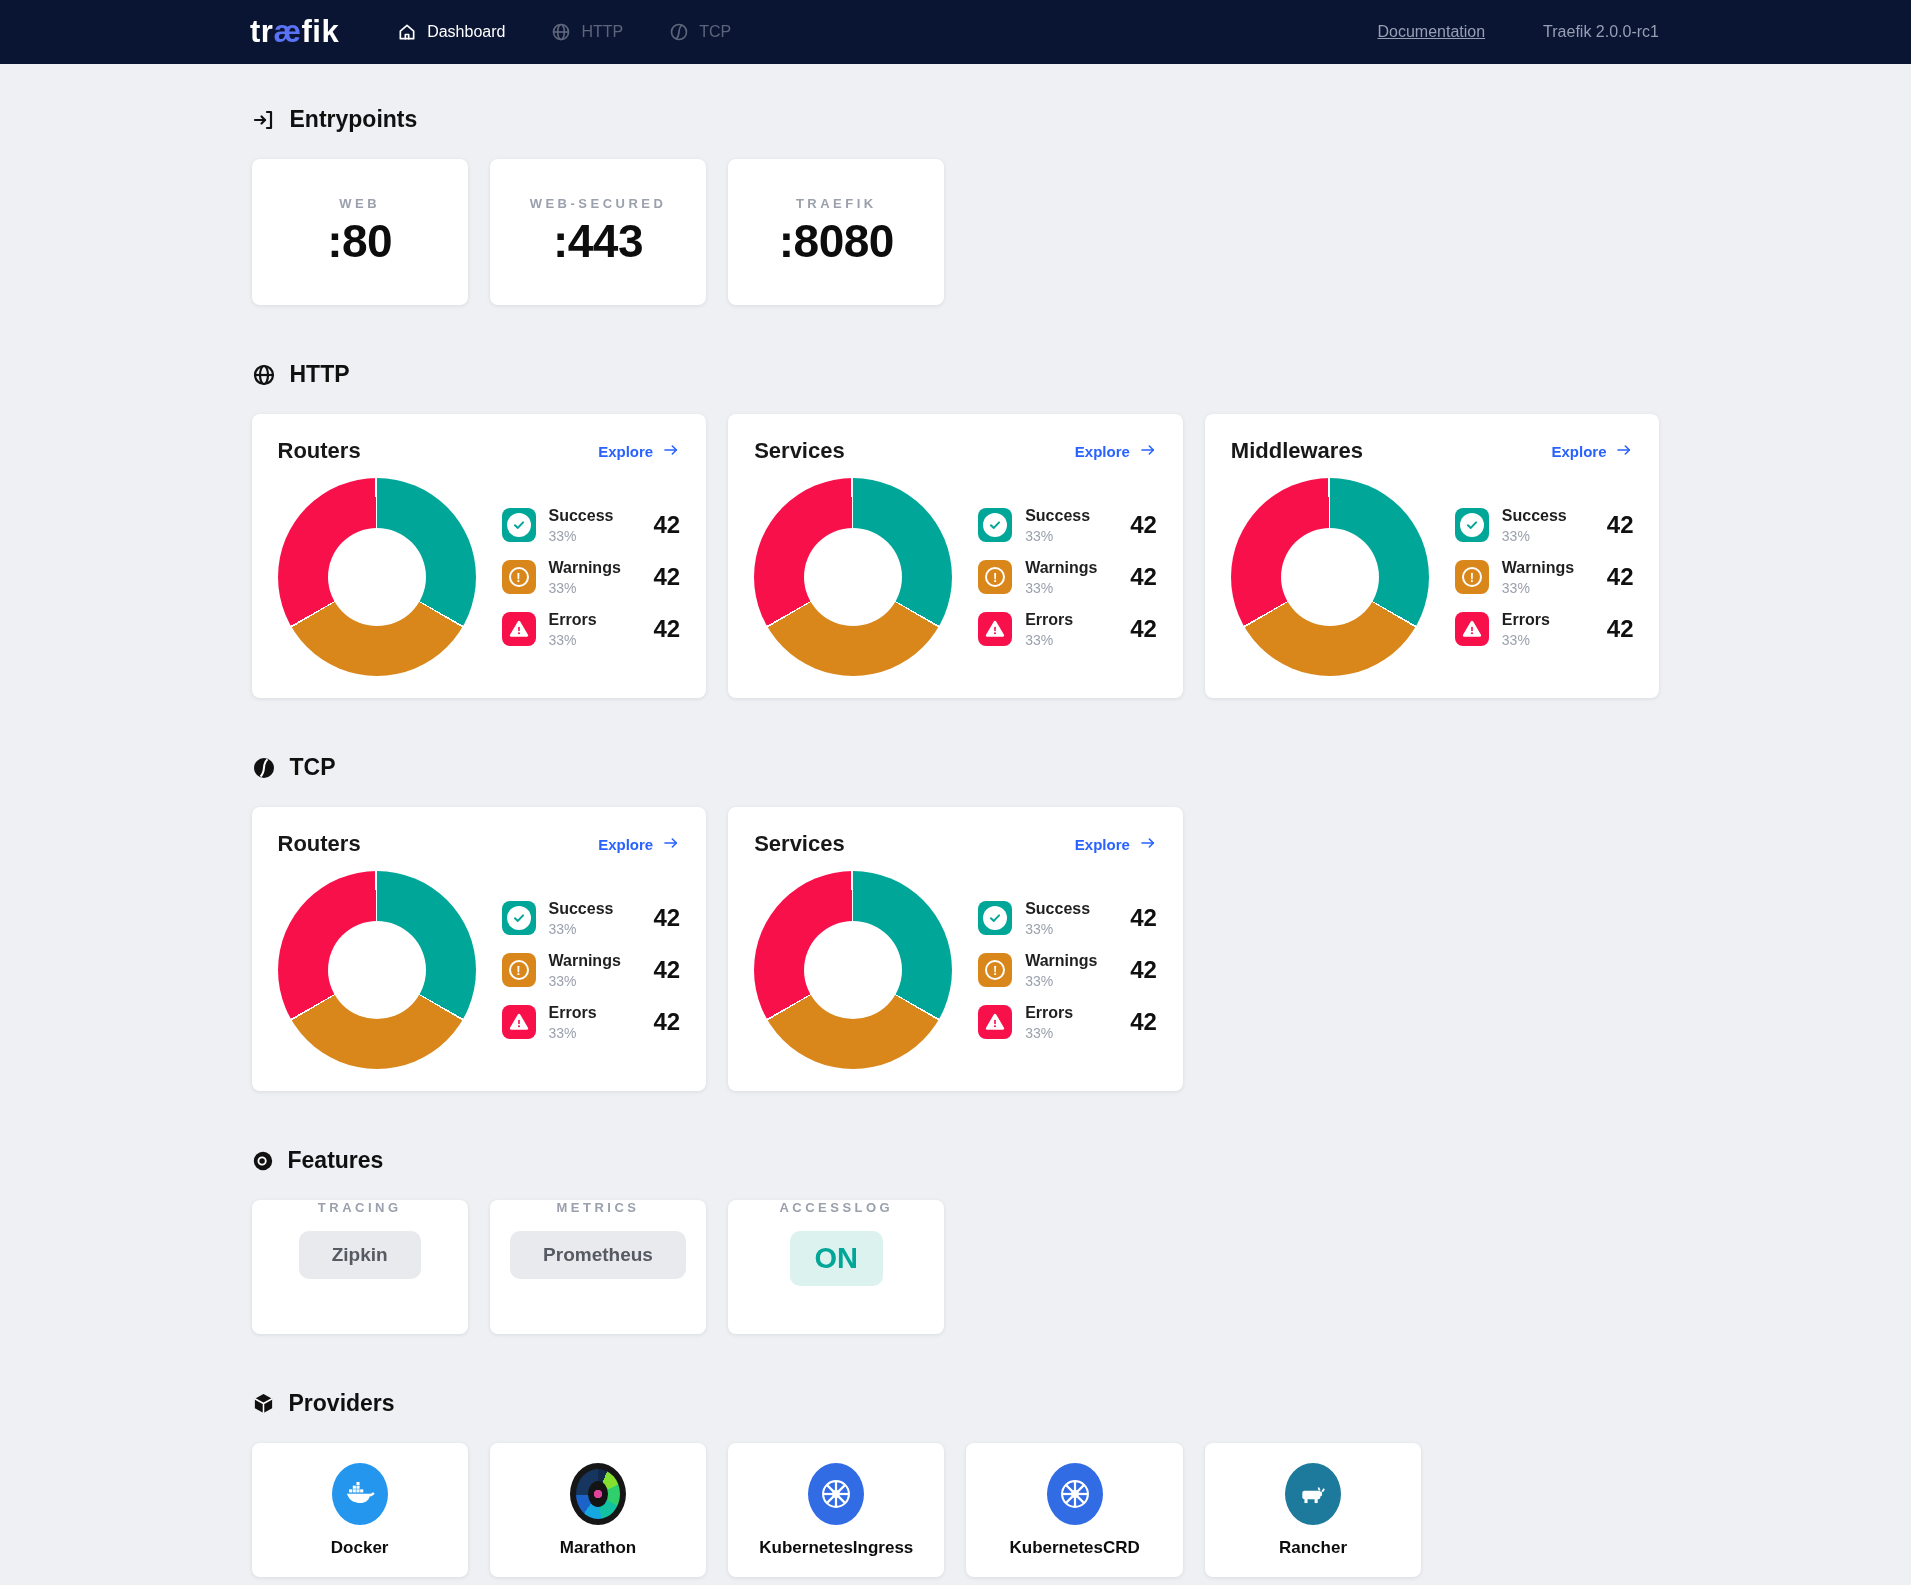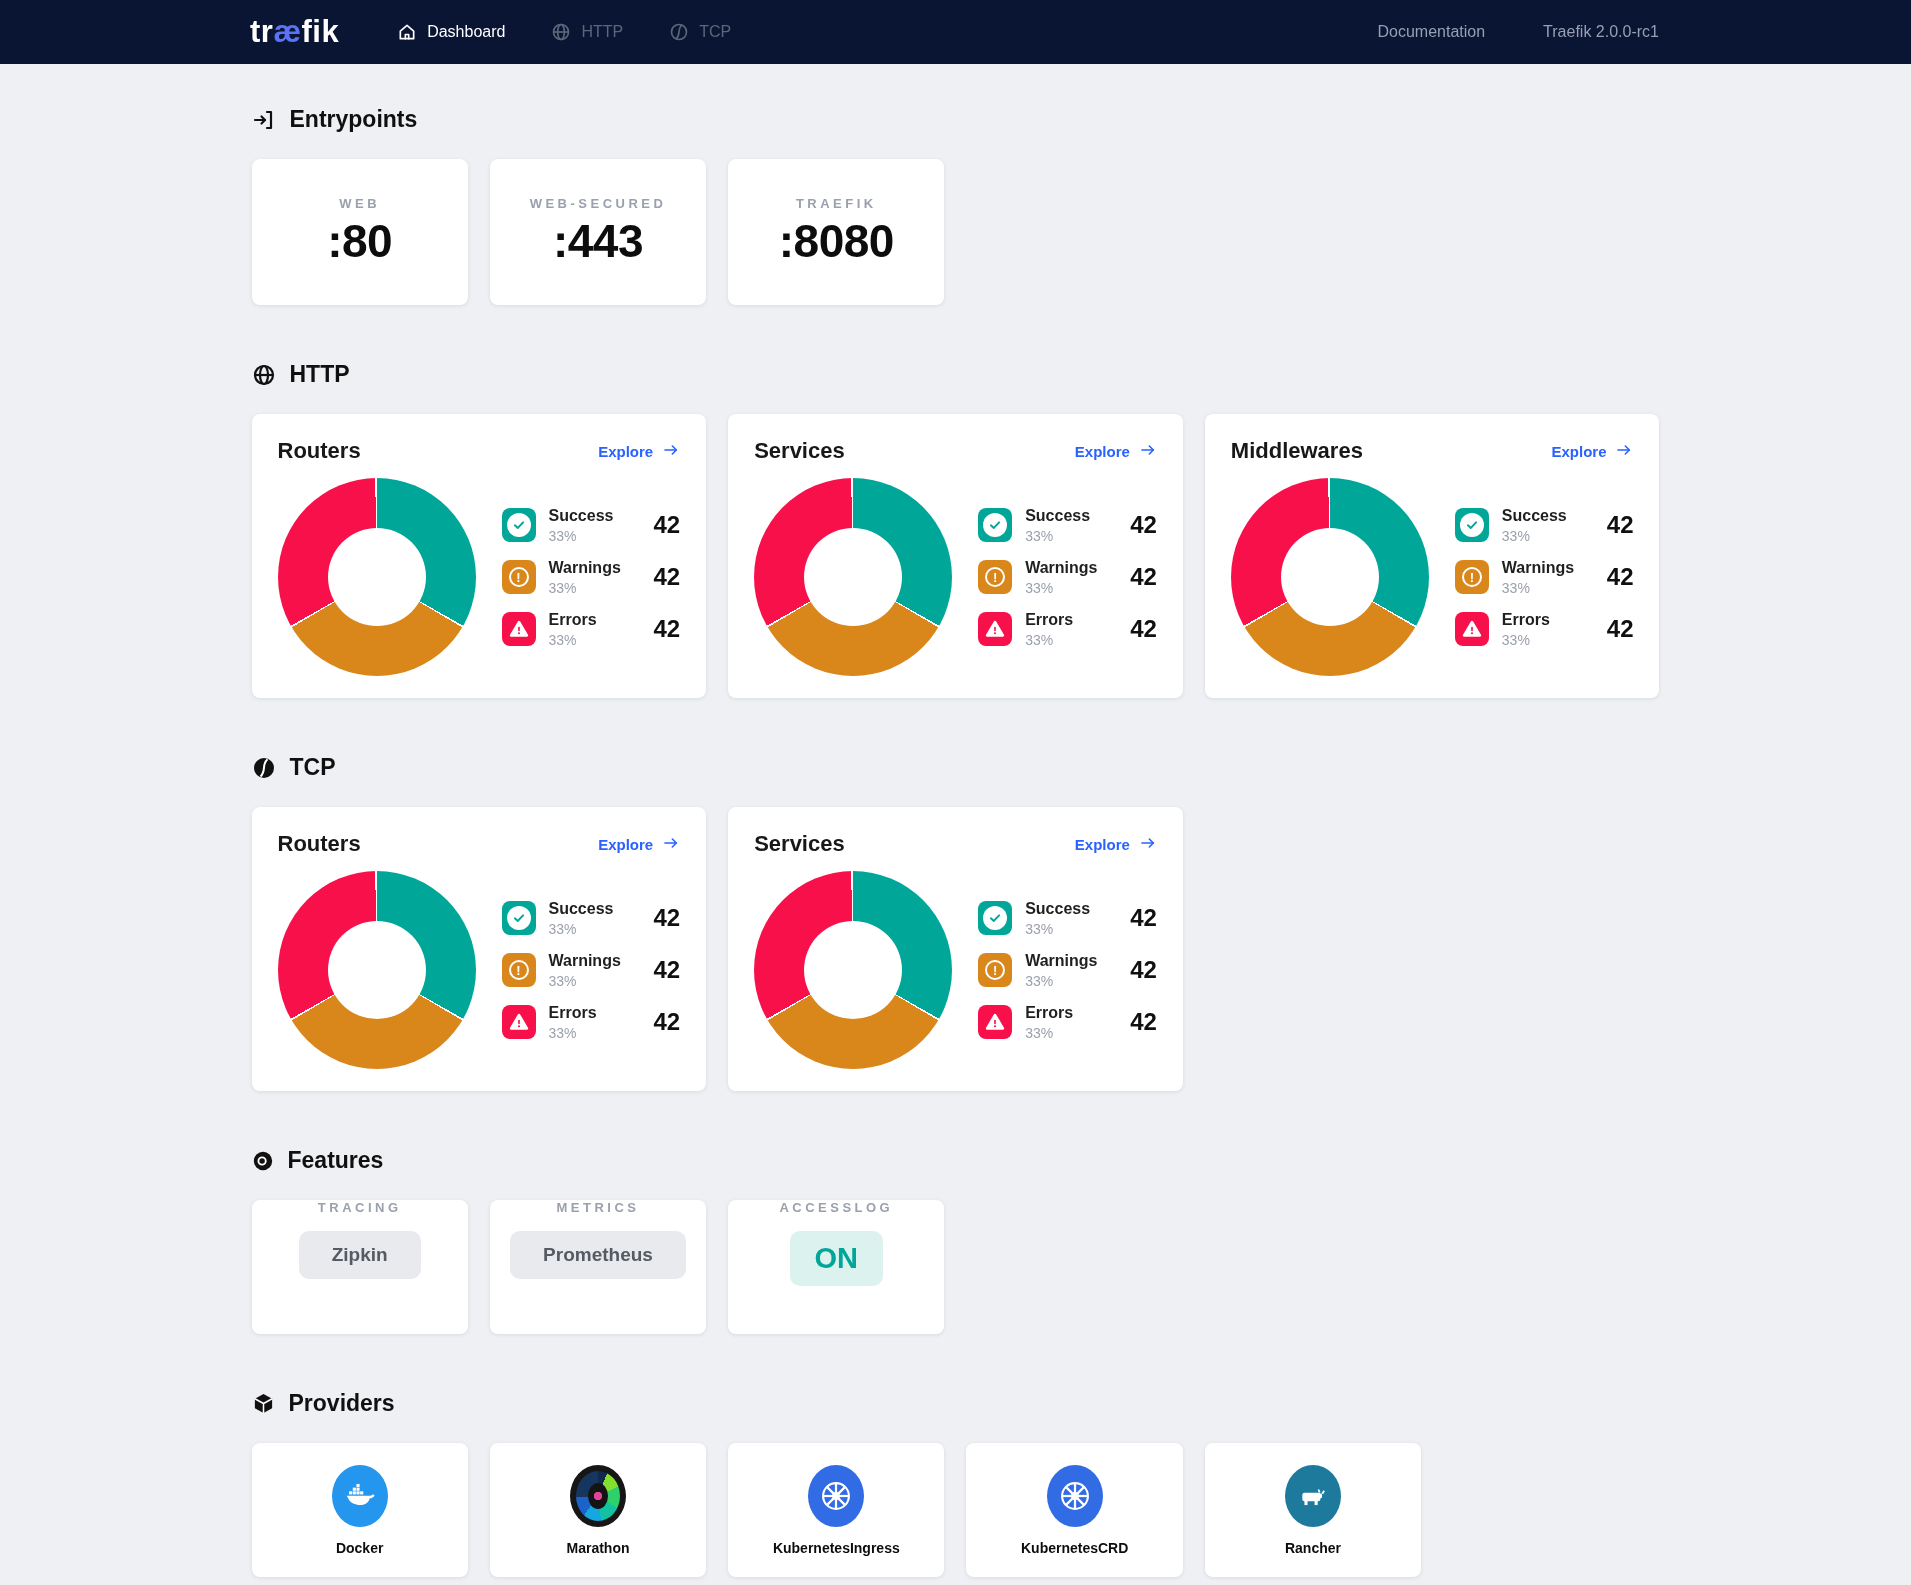--- a/index.html
+++ b/index.html
@@ -17,21 +17,21 @@
   }
   .logo { font-size:31px; font-weight:600; color:#fff; letter-spacing:.5px; margin-right:58px; cursor:pointer; }
   .logo .ae { color:#5a73f5; }
   .nav-item {
     display:flex; align-items:center; gap:10px;
     font-size:16px; color:#5d657a; margin-right:46px; cursor:pointer;
   }
   .nav-item.active { color:#fff; }
   .nav-item svg { display:block; }
   .nav-right { margin-left:auto; display:flex; align-items:center; gap:58px; }
-  .nav-link { color:#979fb3; font-size:16px; cursor:pointer; }
+  .nav-link { color:#979fb3; font-size:16px; cursor:pointer;text-decoration:underline; }
   .nav-version { color:#979fb3; font-size:16px; }
 
   
   .container { width:1408px; margin:0 auto; }
   .section-header {
     display:flex; align-items:center; gap:14px;
     font-size:23px; font-weight:700; color:#101010;
     margin:56px 0 26px;
   }
   .section-header:first-of-type { margin-top:42px; }
@@ -113,21 +113,21 @@
   .pbadge.marathon {
     border:6px solid #161616;
     background:conic-gradient(#13294b 0 6%, #84e02e 6% 18%, #2fd06b 18% 34%,
       #12c2a0 34% 48%, #14a7e0 48% 60%, #1c63c9 60% 74%, #16355f 74% 100%);
     position:relative;
   }
   .pbadge.marathon::after {
     content:""; position:absolute; inset:12px; border-radius:50%;
     background:radial-gradient(circle at center, #e0439a 0 4px, #141414 4.5px);
   }
-  .provider-name { font-size:14px; font-weight:700; color:#0d0d0d; }
+  .provider-name { font-size:17px; font-weight:700; color:#0d0d0d; }
   .bottom-space { height:40px; }
 </style>
 </head>
 <body>
 
 <div class="navbar">
   <div class="logo"><span>tr</span><span class="ae">æ</span><span>fik</span></div>
 
   <div class="nav-item active">
     <span>

